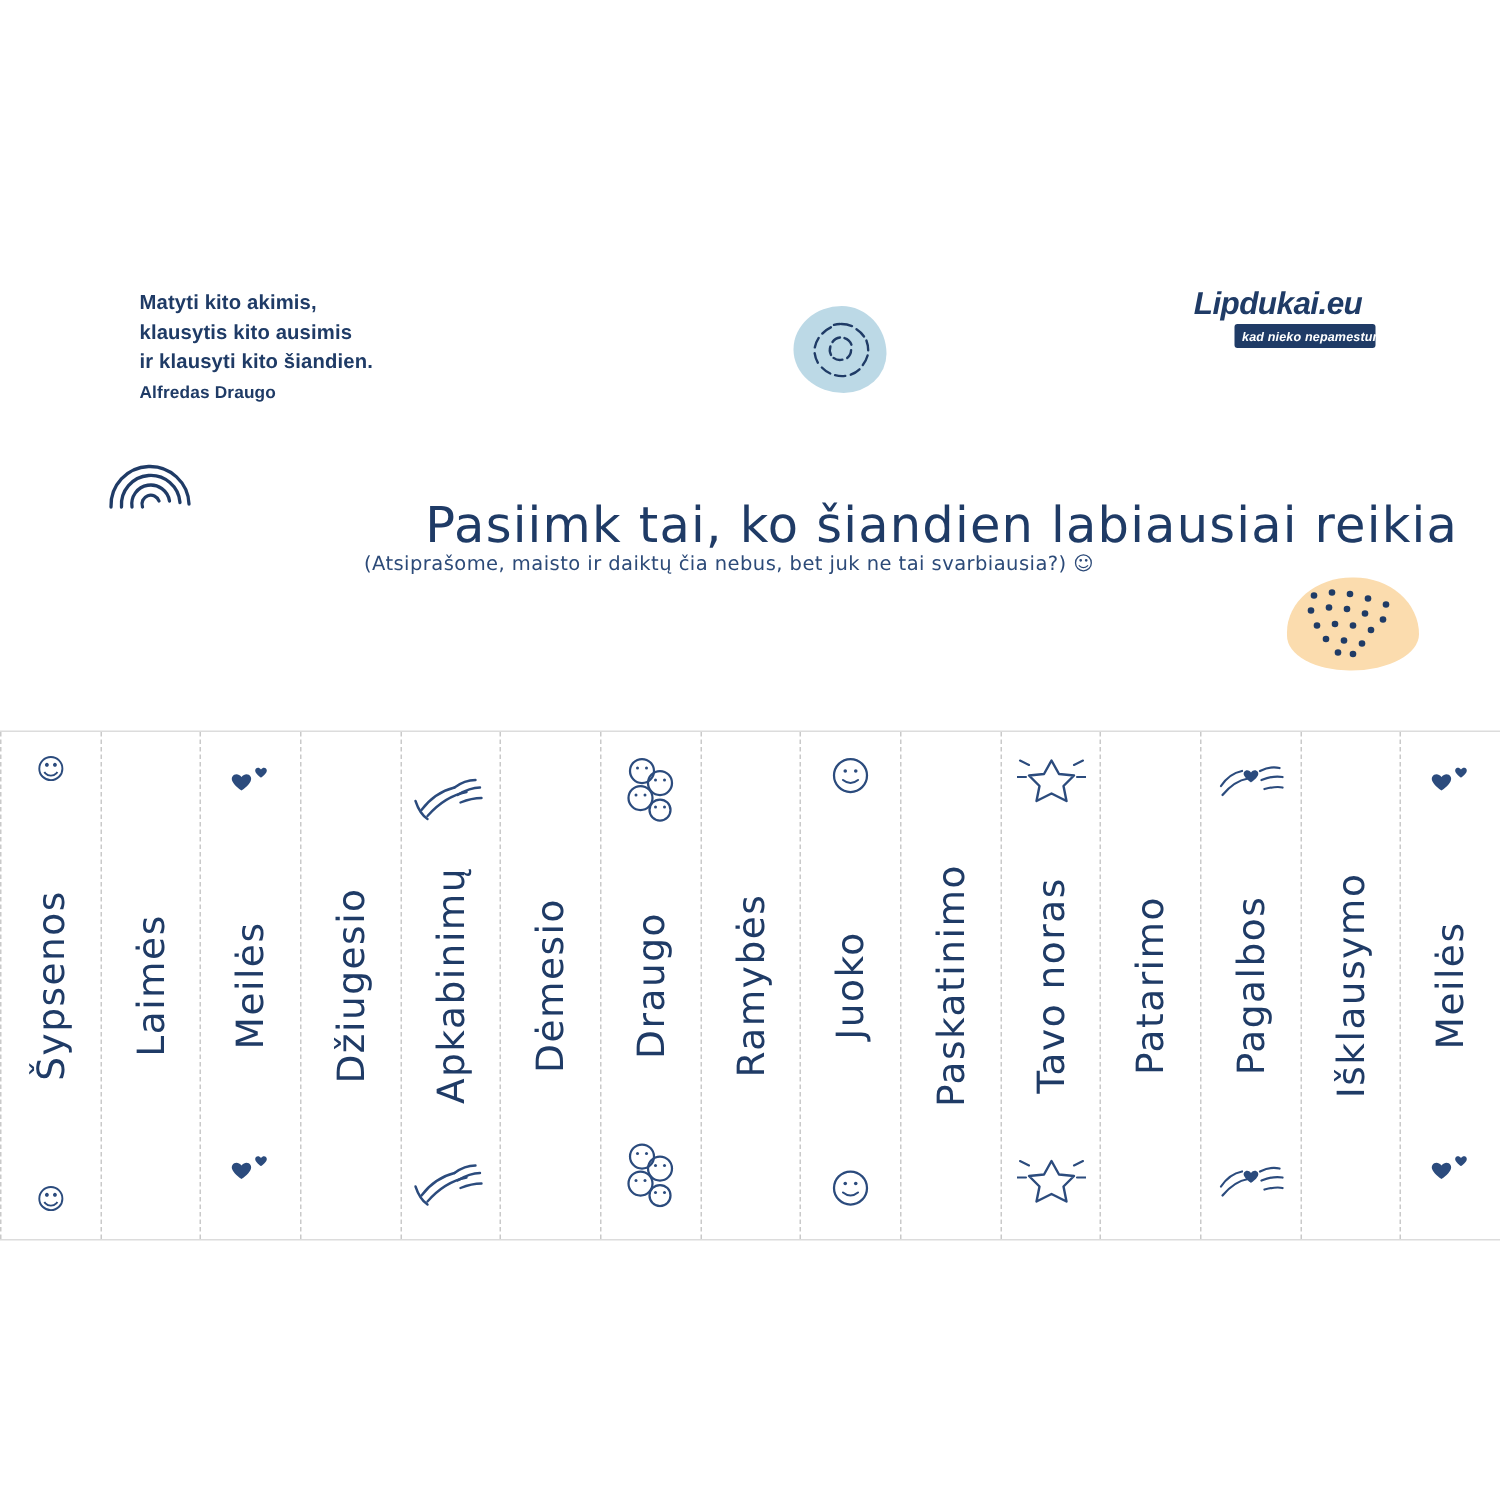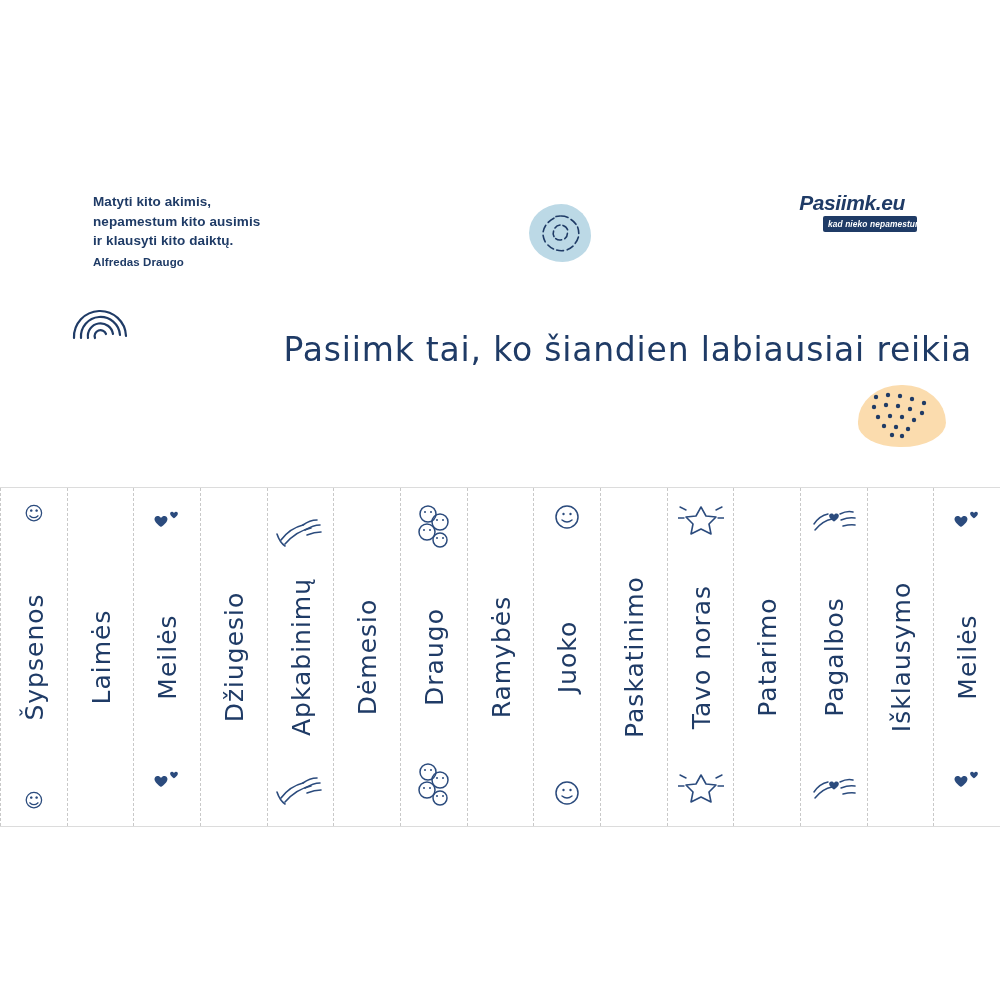--- a/index.html
+++ b/index.html
@@ -176,27 +176,27 @@
     font-family: "DejaVu Sans", sans-serif;
   }
 </style>
 </head>
 <body>
 
 <div id="poster">
 
   <div class="quote">
     <div>Matyti kito akimis,</div>
-    <div>nepamestum kito ausimis</div>
-    <div>ir klausyti kito daiktų.</div>
+    <div>klausytis kito ausimis</div>
+    <div>ir klausyti kito šiandien.</div>
     <div class="author">Alfredas Draugo</div>
   </div>
 
   <div class="brand">
-    <div class="name">Pasiimk.eu</div>
+    <div class="name">Lipdukai.eu</div>
     <div class="tagbar">kad nieko nepamestum!</div>
   </div>
 
   <div class="blob-blue">
     <svg class="dashes" width="40" height="38" viewBox="0 0 40 38">
       <g stroke="#1f3b66" stroke-width="1.6" fill="none" stroke-linecap="round">
         <path d="M20 2 a18 18 0 0 1 7 1.4"></path>
         <path d="M30 5.5 a18 18 0 0 1 5 4.8"></path>
         <path d="M36.6 13 a18 18 0 0 1 1.2 6.5"></path>
         <path d="M37.4 23 a18 18 0 0 1 -3.2 6.3"></path>
@@ -245,20 +245,21 @@
   <svg class="rainbow-arcs" width="60" height="52" viewBox="0 0 60 52">
     <g stroke="#1f3b66" fill="none" stroke-width="2.2" stroke-linecap="round">
       <path d="M4 48 A26 26 0 0 1 56 46"></path>
       <path d="M11 48 A19 19 0 0 1 50 45"></path>
       <path d="M18 48 A12 12 0 0 1 43 44"></path>
       <path d="M25 48 A5.5 5.5 0 0 1 36 44"></path>
     </g>
   </svg>
 
   <div class="headline">Pasiimk tai, ko šiandien labiausiai reikia</div>
+  <div class="subline">(Atsiprašome, maisto ir daiktų čia nebus, bet juk ne tai svarbiausia?) ☺</div>
 
   <div class="strip">
 
     <div class="tab">
       <div class="deco top smiley-glyph">☺</div>
       <div class="label">Šypsenos</div>
       <div class="deco bottom smiley-glyph">☺</div>
     </div>
 
     <div class="tab">

